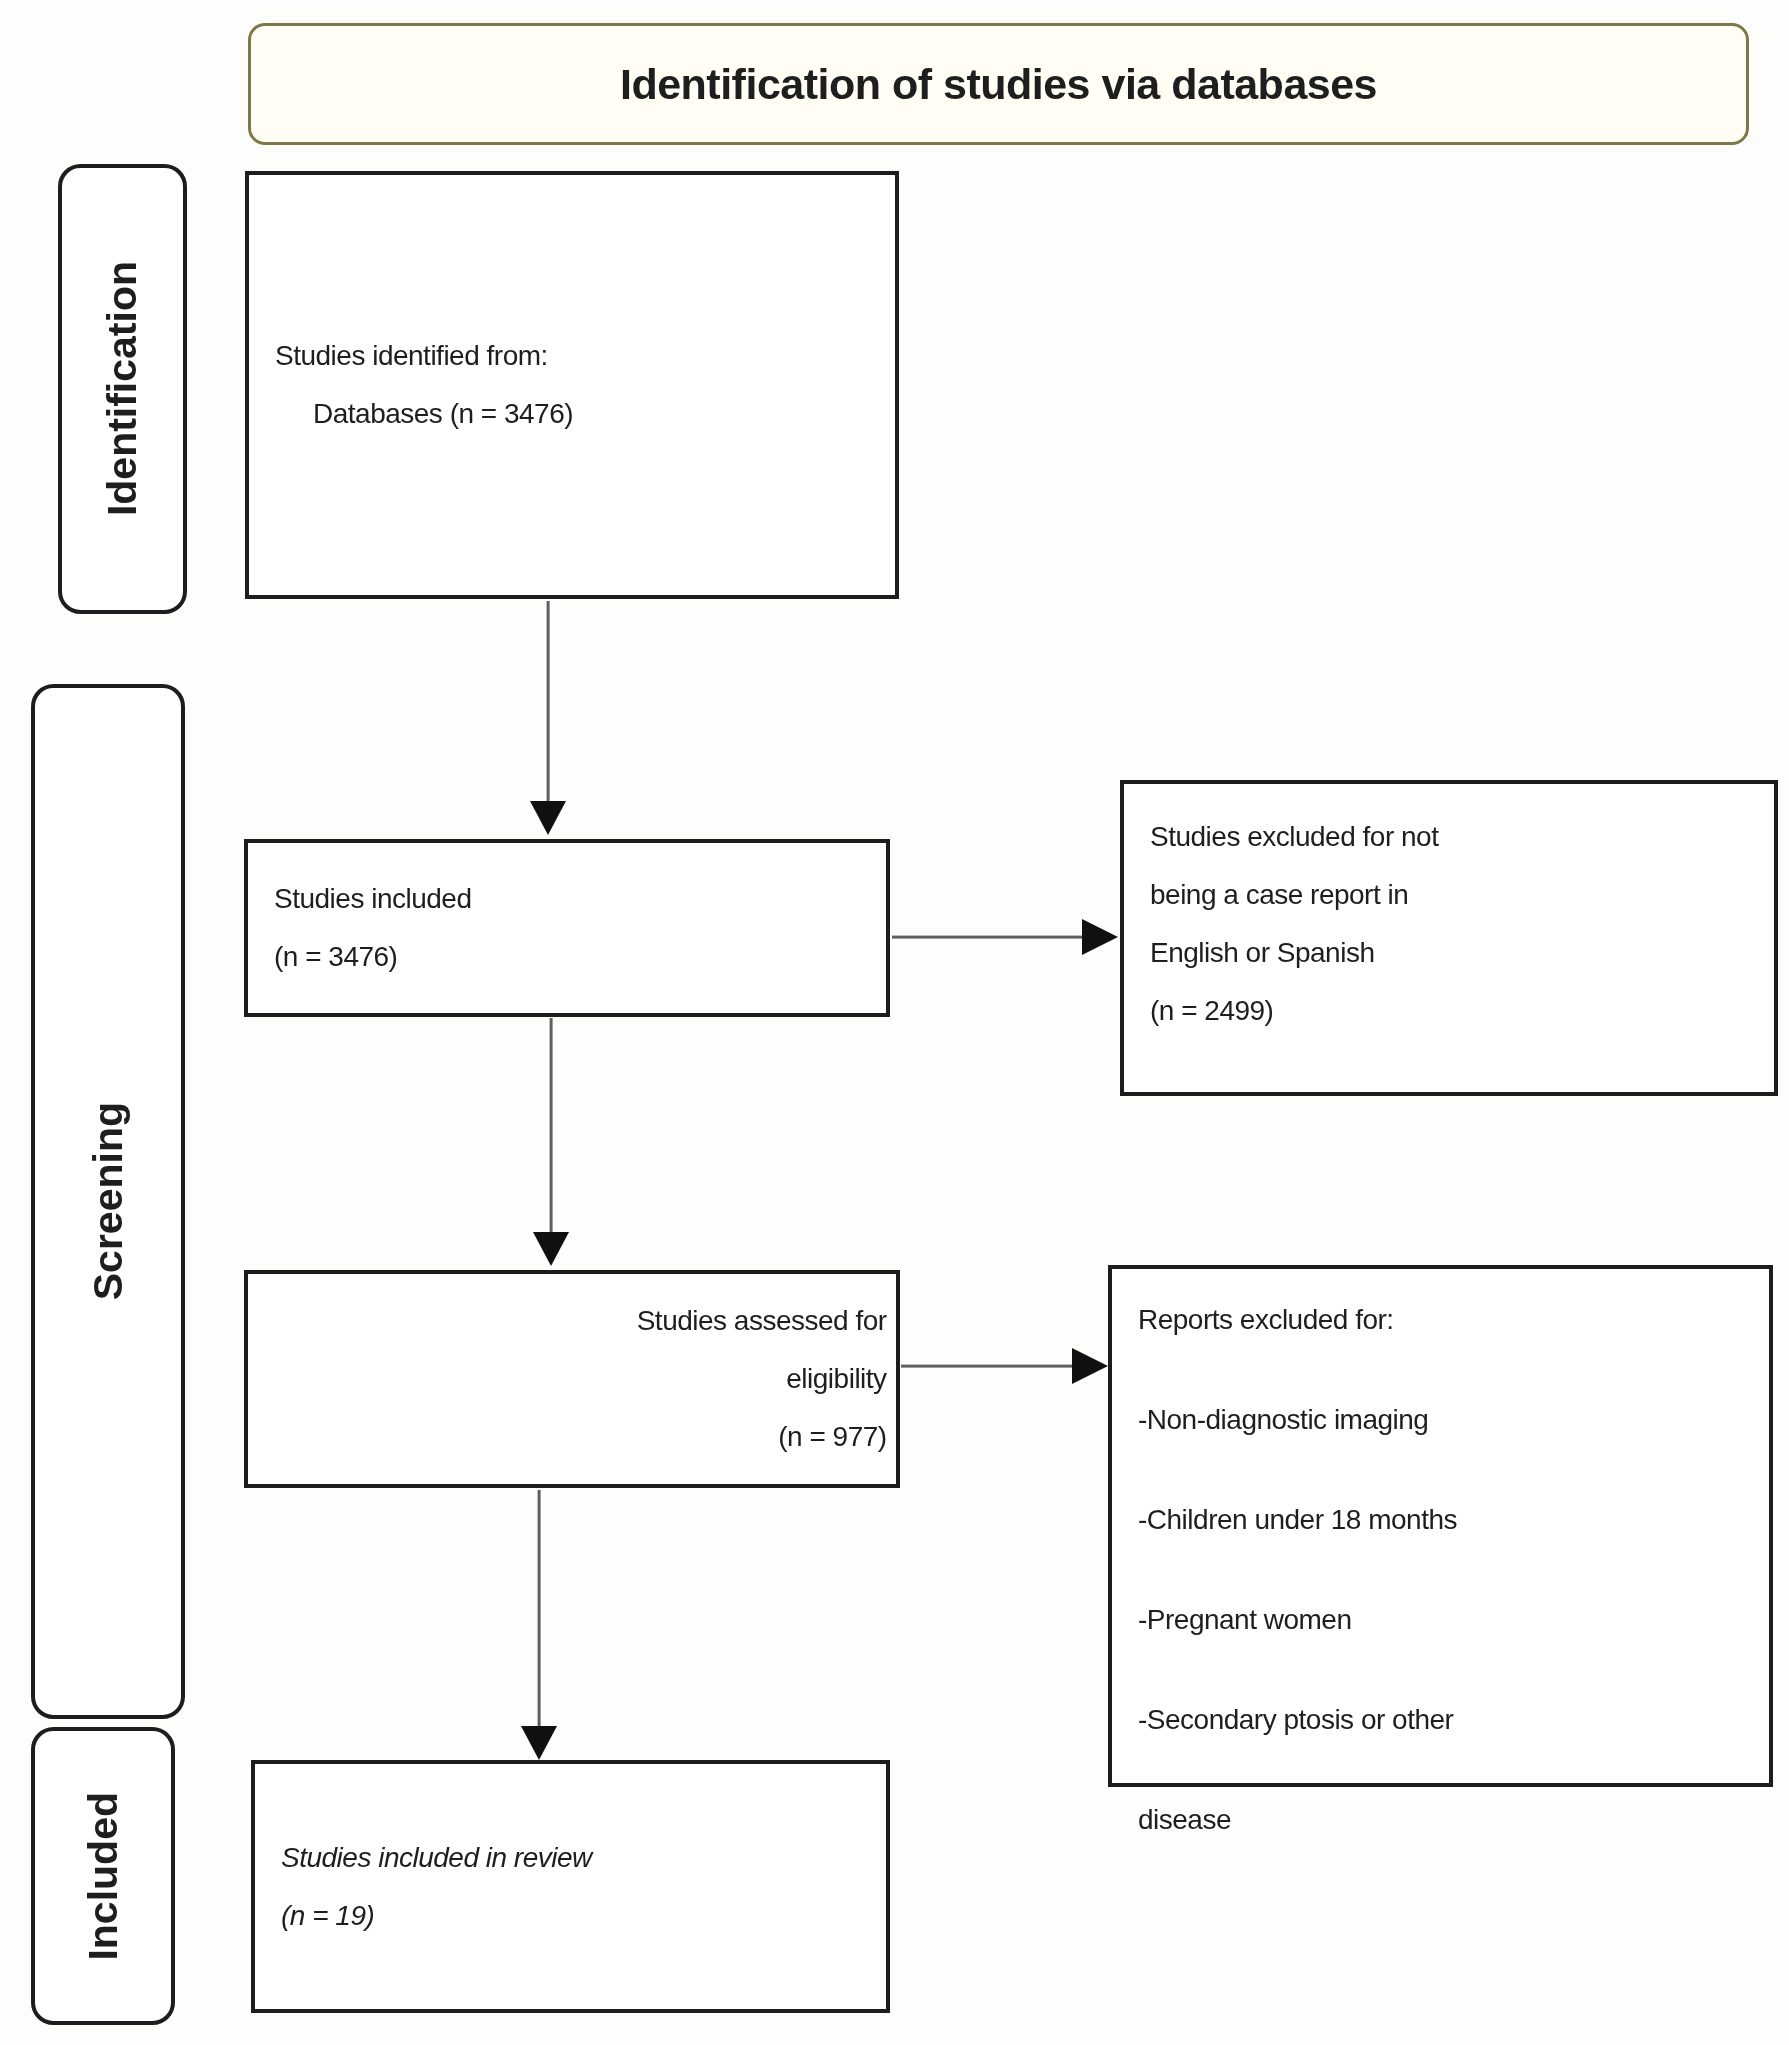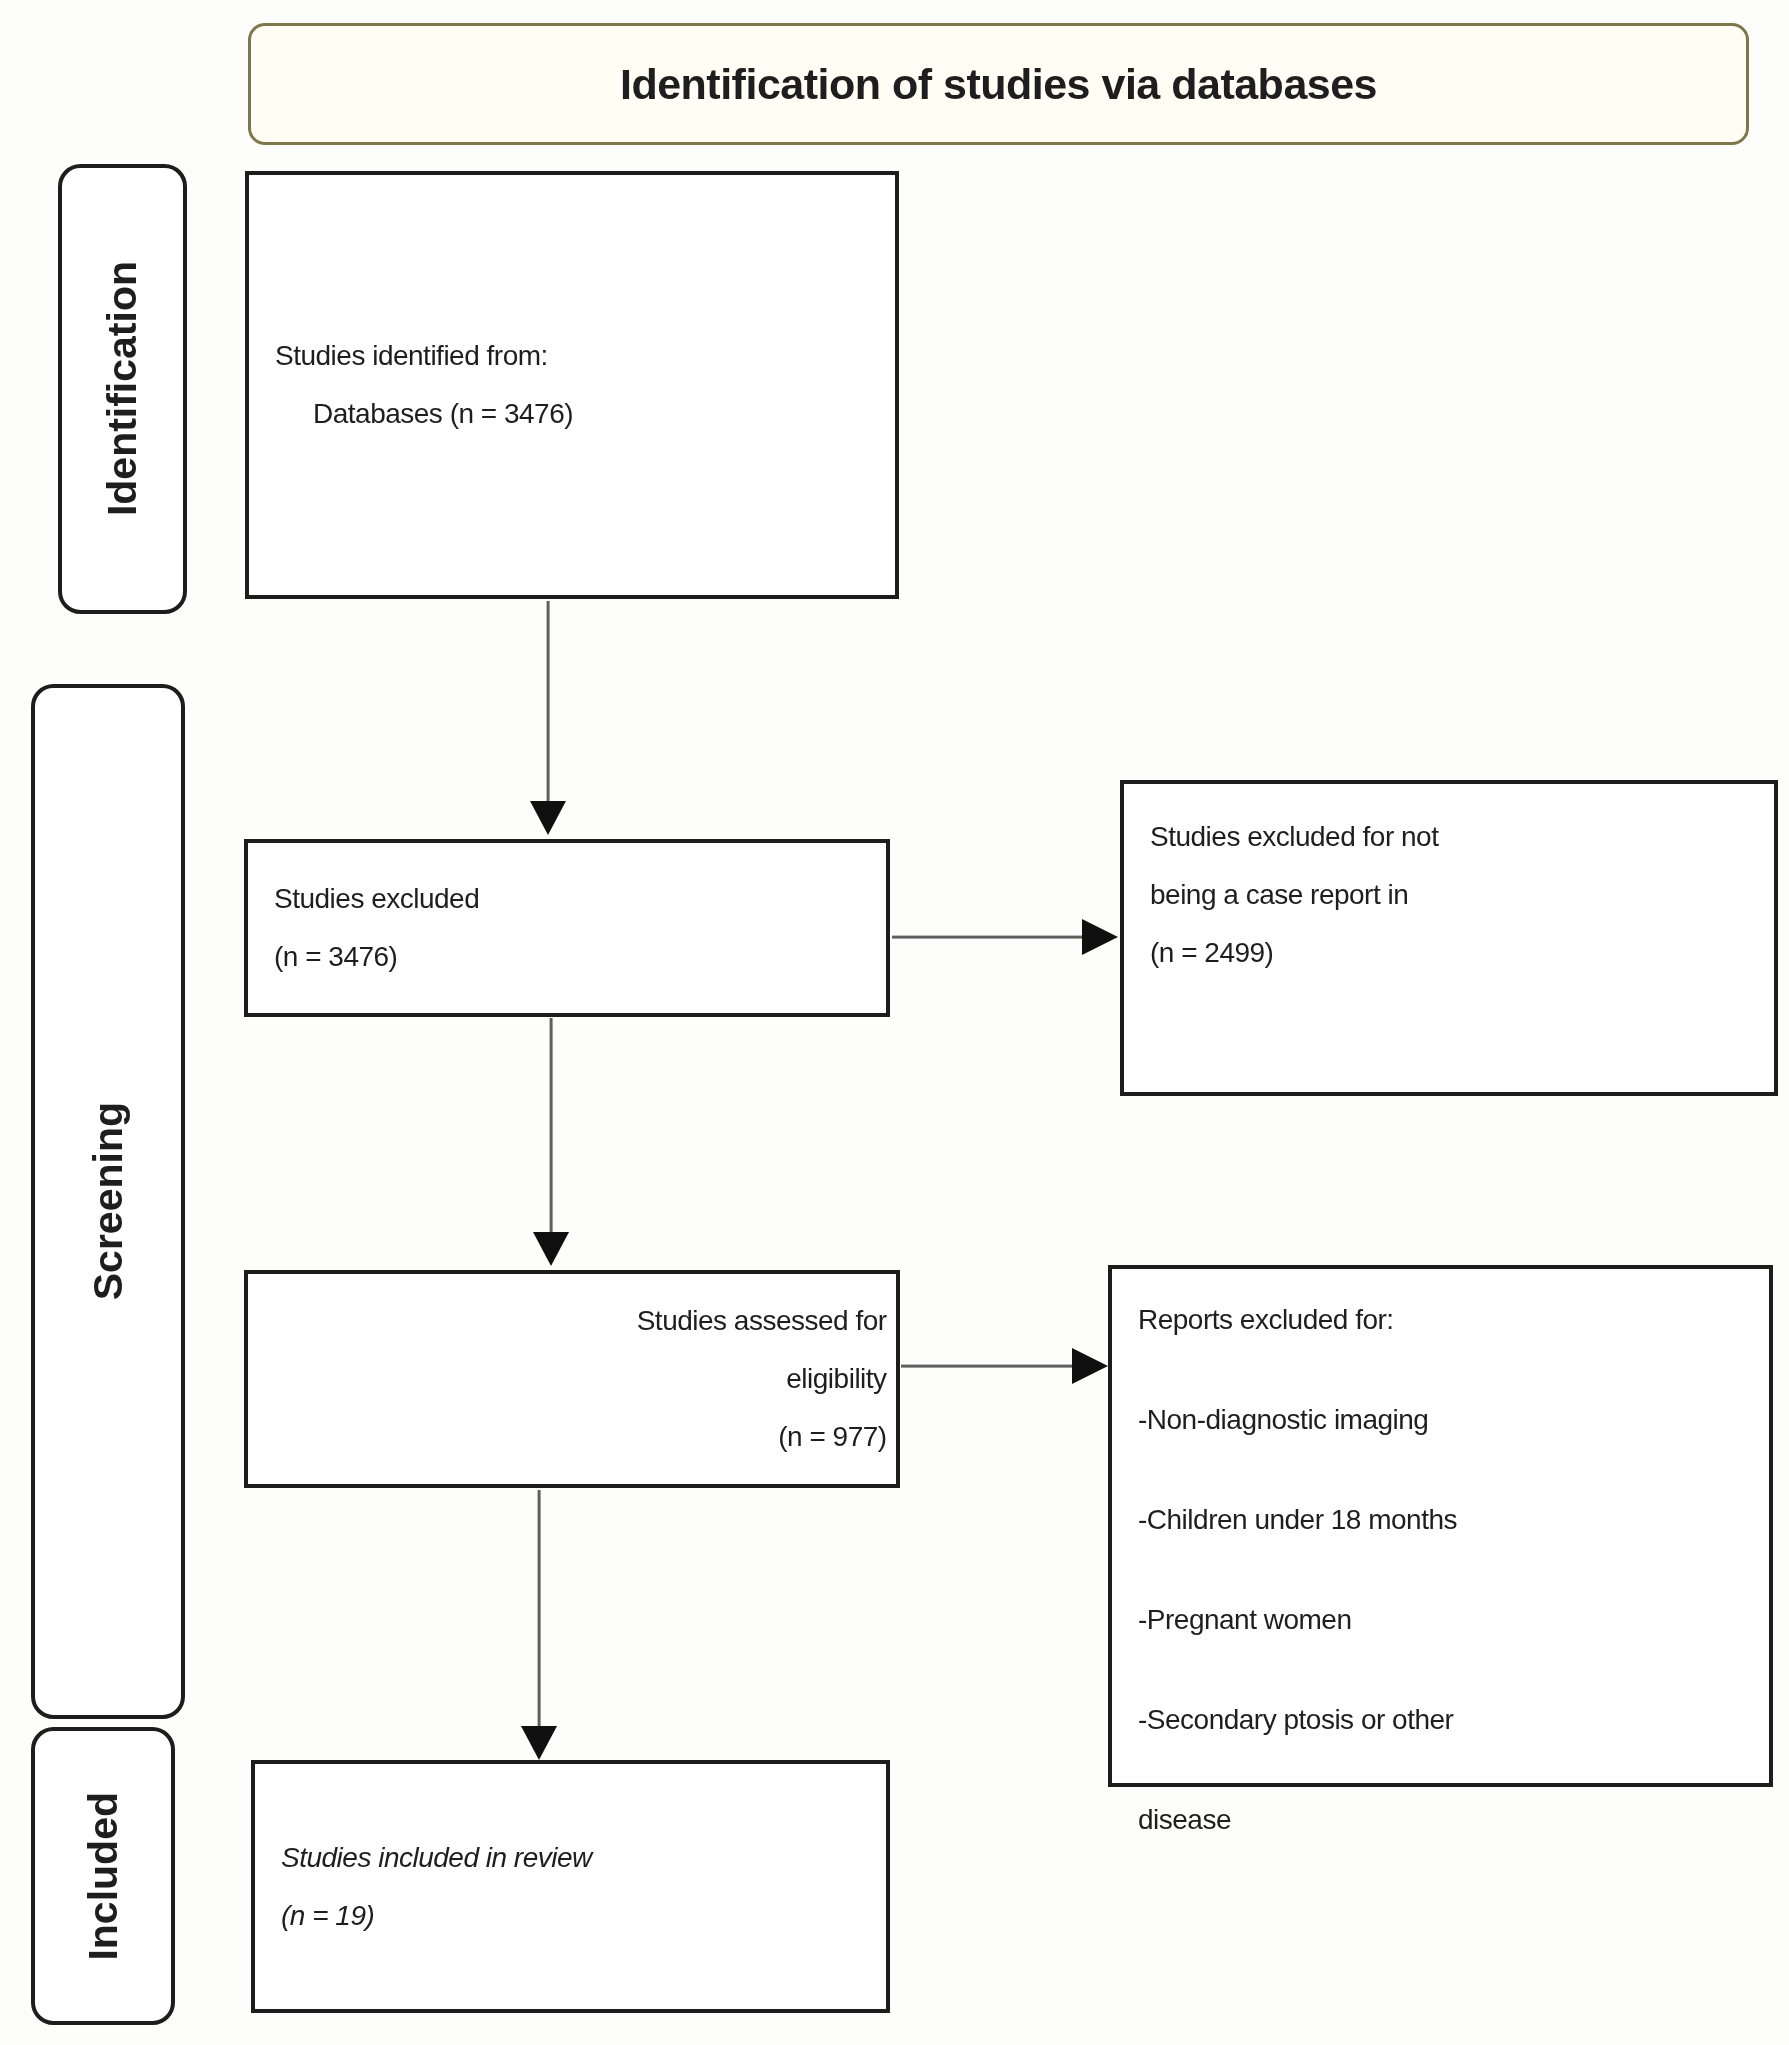--- a/index.html
+++ b/index.html
@@ -104,38 +104,39 @@
   <div class="stage stage-included">
     <span class="vtext">Included</span>
   </div>
 
   <div class="box box-identified">
     <div class="line">Studies identified from:</div>
     <div class="line indent">Databases (n = 3476)</div>
   </div>
 
   <div class="box box-screened">
-    <div class="line">Studies excluded</div>
+    <div class="line">Studies included</div>
     <div class="line">(n = 3476)</div>
   </div>
 
   <div class="box box-assessed">
     <div class="line">Studies assessed for</div>
     <div class="line">eligibility</div>
     <div class="line">(n = 977)</div>
   </div>
 
   <div class="box box-included">
     <div class="line">Studies included in review</div>
     <div class="line">(n = 19)</div>
   </div>
 
   <div class="box box-excluded-screening">
     <div class="line">Studies excluded for not</div>
     <div class="line">being a case report in</div>
+    <div class="line">English or Spanish</div>
     <div class="line">(n = 2499)</div>
   </div>
 
   <div class="box box-excluded-eligibility">
     <div class="line">Reports excluded for:</div>
     <div class="line">-Non-diagnostic imaging</div>
     <div class="line">-Children under 18 months</div>
     <div class="line">-Pregnant women</div>
     <div class="line">-Secondary ptosis or other</div>
     <div class="line">disease</div>

